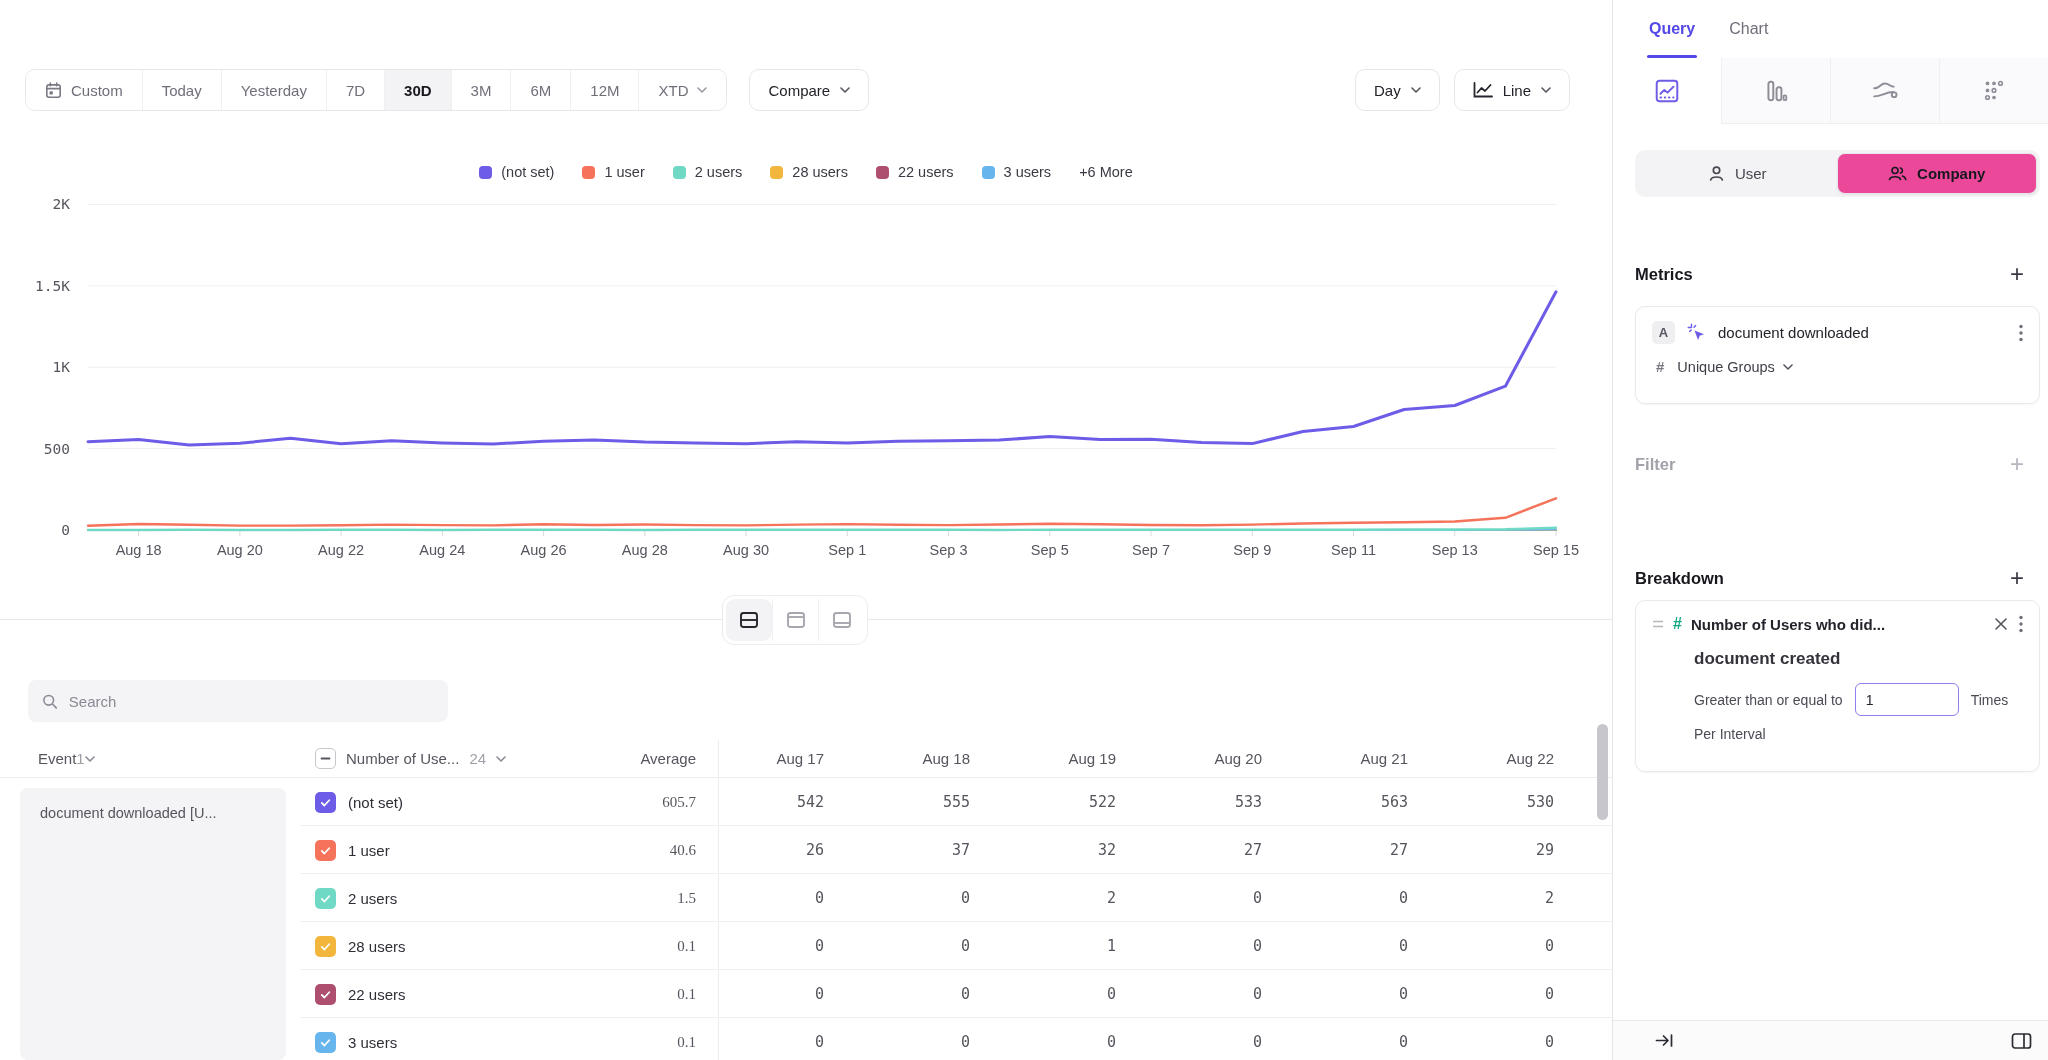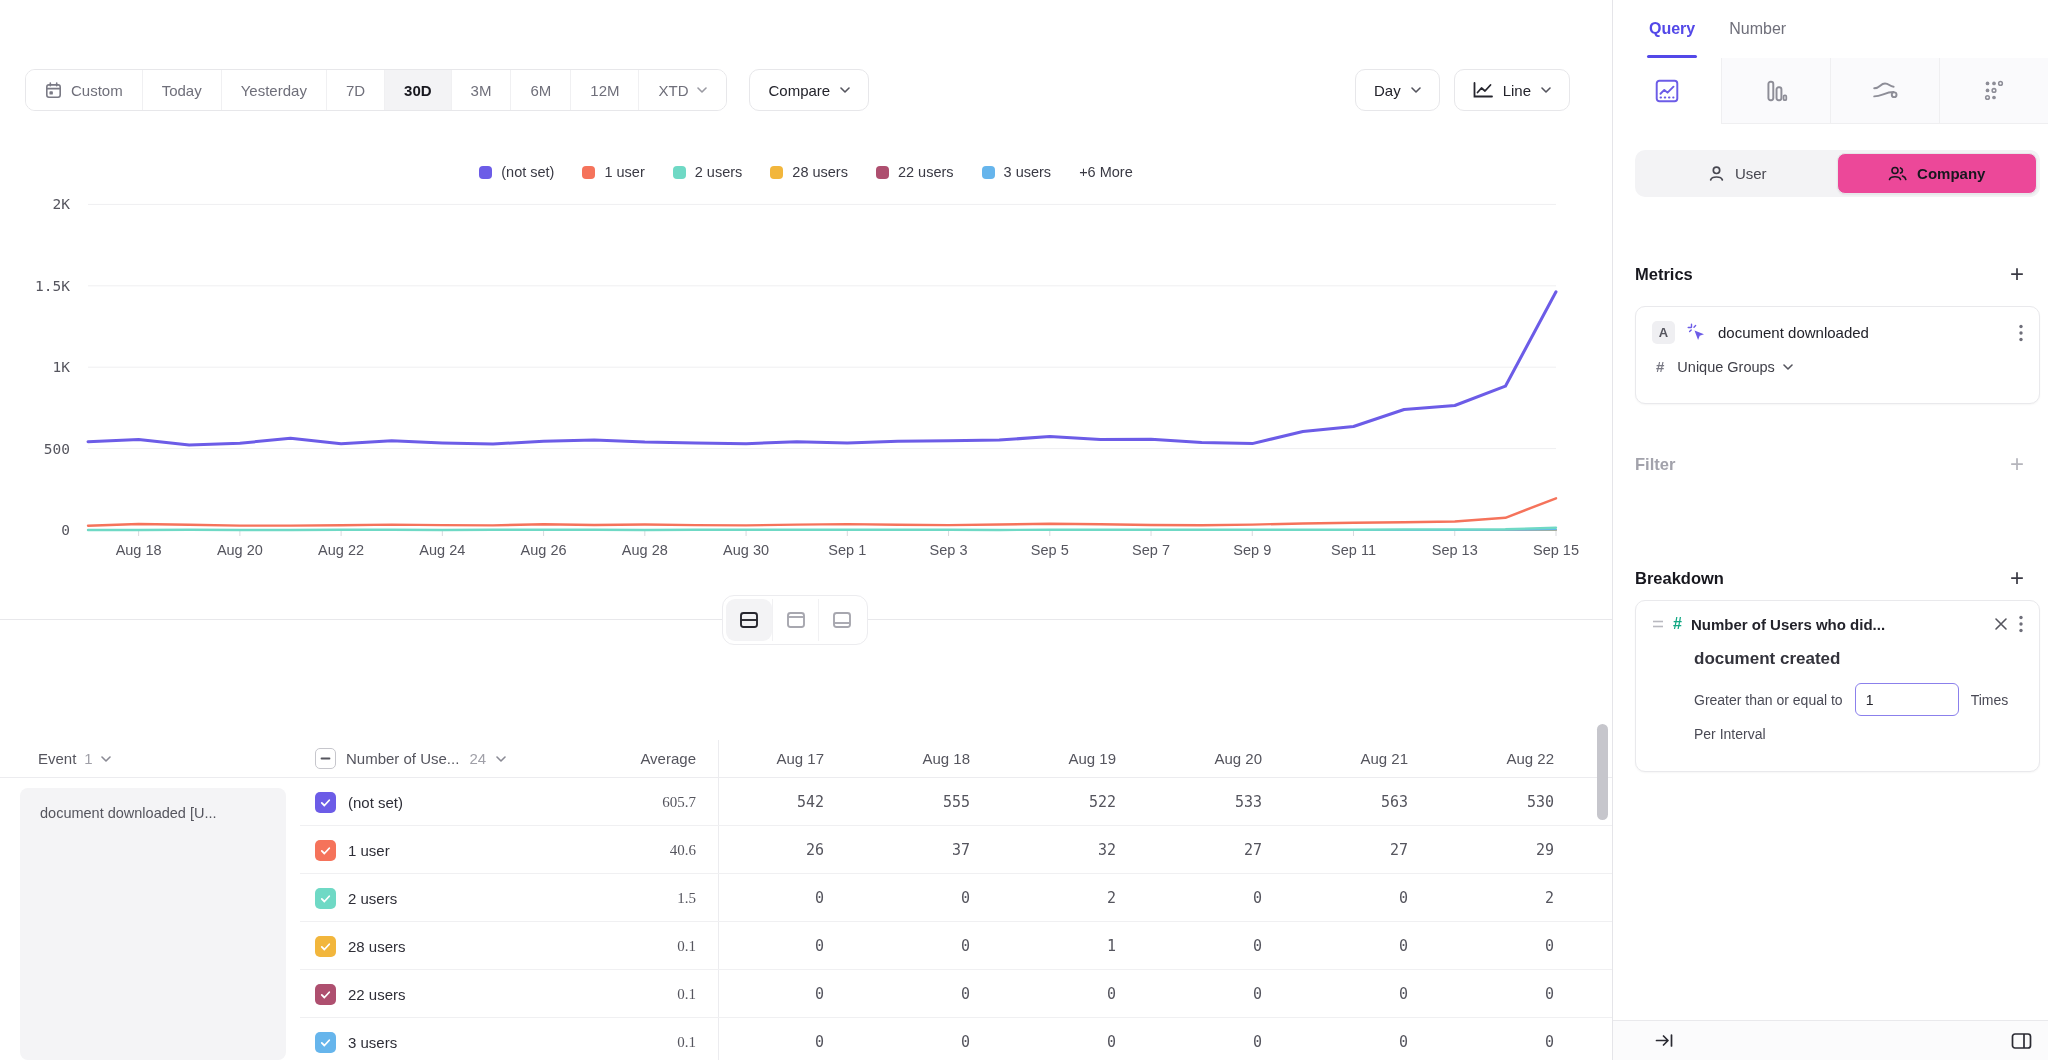--- a/index.html
+++ b/index.html
@@ -40,21 +40,21 @@
   .ltg-btn.selected { background: #f3f3f5; border-radius: 9px; border-left: none; }
 
   
   .search-wrap { position: absolute; left: 28px; top: 668px; width: 420px; height: 42px; background: #f4f4f6; border-radius: 8px; display: flex; align-items: center; padding: 0 14px; gap: 11px; }
   .search-wrap input { border: none; outline: none; background: transparent; font-size: 15px; color: #2b2b33; font-family: inherit; width: 100%; }
   .search-wrap input::placeholder { color: #8a8a94; }
 
   
   .trow { display: grid; grid-template-columns: 300px 250px 168px repeat(6, 146px); align-items: center; }
   .thead { position: absolute; left: 0; top: 728px; width: 1612px; height: 38px; border-bottom: 1px solid #ececef; }
-  .th-event { padding-left: 38px; display: flex; align-items: center; gap: 8px; font-size: 15px; color: #55555e; }
+  .th-event { padding-left: 38px; display: flex; align-items: center; font-size: 15px; color: #55555e; }
   .count { color: #a0a0a8; }
   .th-group { display: flex; align-items: center; gap: 10px; padding-left: 15px; font-size: 15px; color: #55555e; white-space: nowrap; overflow: hidden; }
   .th-avg, .num-cell { text-align: right; font-size: 15px; color: #55555e; }
   .th-avg { padding-right: 22px; }
   .date-cell { text-align: right; padding-right: 40px; font-size: 15px; color: #55555e; white-space: nowrap; }
   .num-cell { font-family: "DejaVu Sans Mono", monospace; padding-right: 40px; }
   .avg-cell { font-family: Liberation Serif, serif; text-align: right; padding-right: 22px; font-size: 15px; color: #55555e; }
   #rows { position: absolute; left: 0; top: 766px; width: 1612px; }
   .data-row { height: 48px; position: relative; }
   .data-row::after { content: ""; position: absolute; left: 300px; right: 0; bottom: 0; height: 1px; background: #f0f0f2; }
@@ -272,20 +272,27 @@
         </svg>
     </button>
     <button class="ltg-btn">
       <svg width="22" height="22" viewBox="0 0 22 22">
           <rect x="3" y="4" width="16" height="14" rx="2.5" fill="none" stroke="#a7a7af" stroke-width="1.9"></rect>
           <line x1="3" y1="14" x2="19" y2="14" stroke="#a7a7af" stroke-width="1.9"></line>
         </svg>
     </button>
   </div>
 
+  <div class="search-wrap">
+    <svg width="17" height="17" viewBox="0 0 17 17">
+        <circle cx="7.2" cy="7.2" r="5.2" fill="none" stroke="#8a8a94" stroke-width="1.7"></circle>
+        <line x1="11.2" y1="11.2" x2="15.3" y2="15.3" stroke="#8a8a94" stroke-width="1.7" stroke-linecap="round"></line>
+      </svg>
+    <input type="text" placeholder="Search" style="">
+  </div>
 
   <div class="trow thead" id="thead">
     <div class="th-event">
       <span>Event</span>
       <span class="count">1</span>
       <svg class="chev" viewBox="0 0 10 6">
           <path d="M1 1l4 4 4-4" fill="none" stroke="#8a8a94" stroke-width="1.6" stroke-linecap="round" stroke-linejoin="round"></path>
         </svg>
     </div>
     <div class="th-group">
@@ -421,21 +428,21 @@
       </div>
     </div>
   <div class="event-block">document downloaded [U...</div>
   <div class="vscroll"></div>
 </div>
 
 <aside class="panel">
 
   <div class="ptabs">
     <div class="ptab active">Query</div>
-    <div class="ptab inactive">Number</div>
+    <div class="ptab inactive">Chart</div>
   </div>
 
   <div class="ctstrip">
     <div class="ctcell active">
       <svg width="26" height="26" viewBox="0 0 24 24">
           <rect x="2.5" y="2.5" width="19" height="19" rx="2.5" fill="none" stroke="#6C5CE7" stroke-width="1.8"></rect>
           <path d="M6 14.5l3.5-3.5 3 2.5 5.5-5.5" fill="none" stroke="#6C5CE7" stroke-width="1.8" stroke-linecap="round" stroke-linejoin="round"></path>
           <line x1="6" y1="18" x2="18" y2="18" stroke="#6C5CE7" stroke-width="1.8" stroke-dasharray="0.5 3.4" stroke-linecap="round"></line>
         </svg>
     </div>

